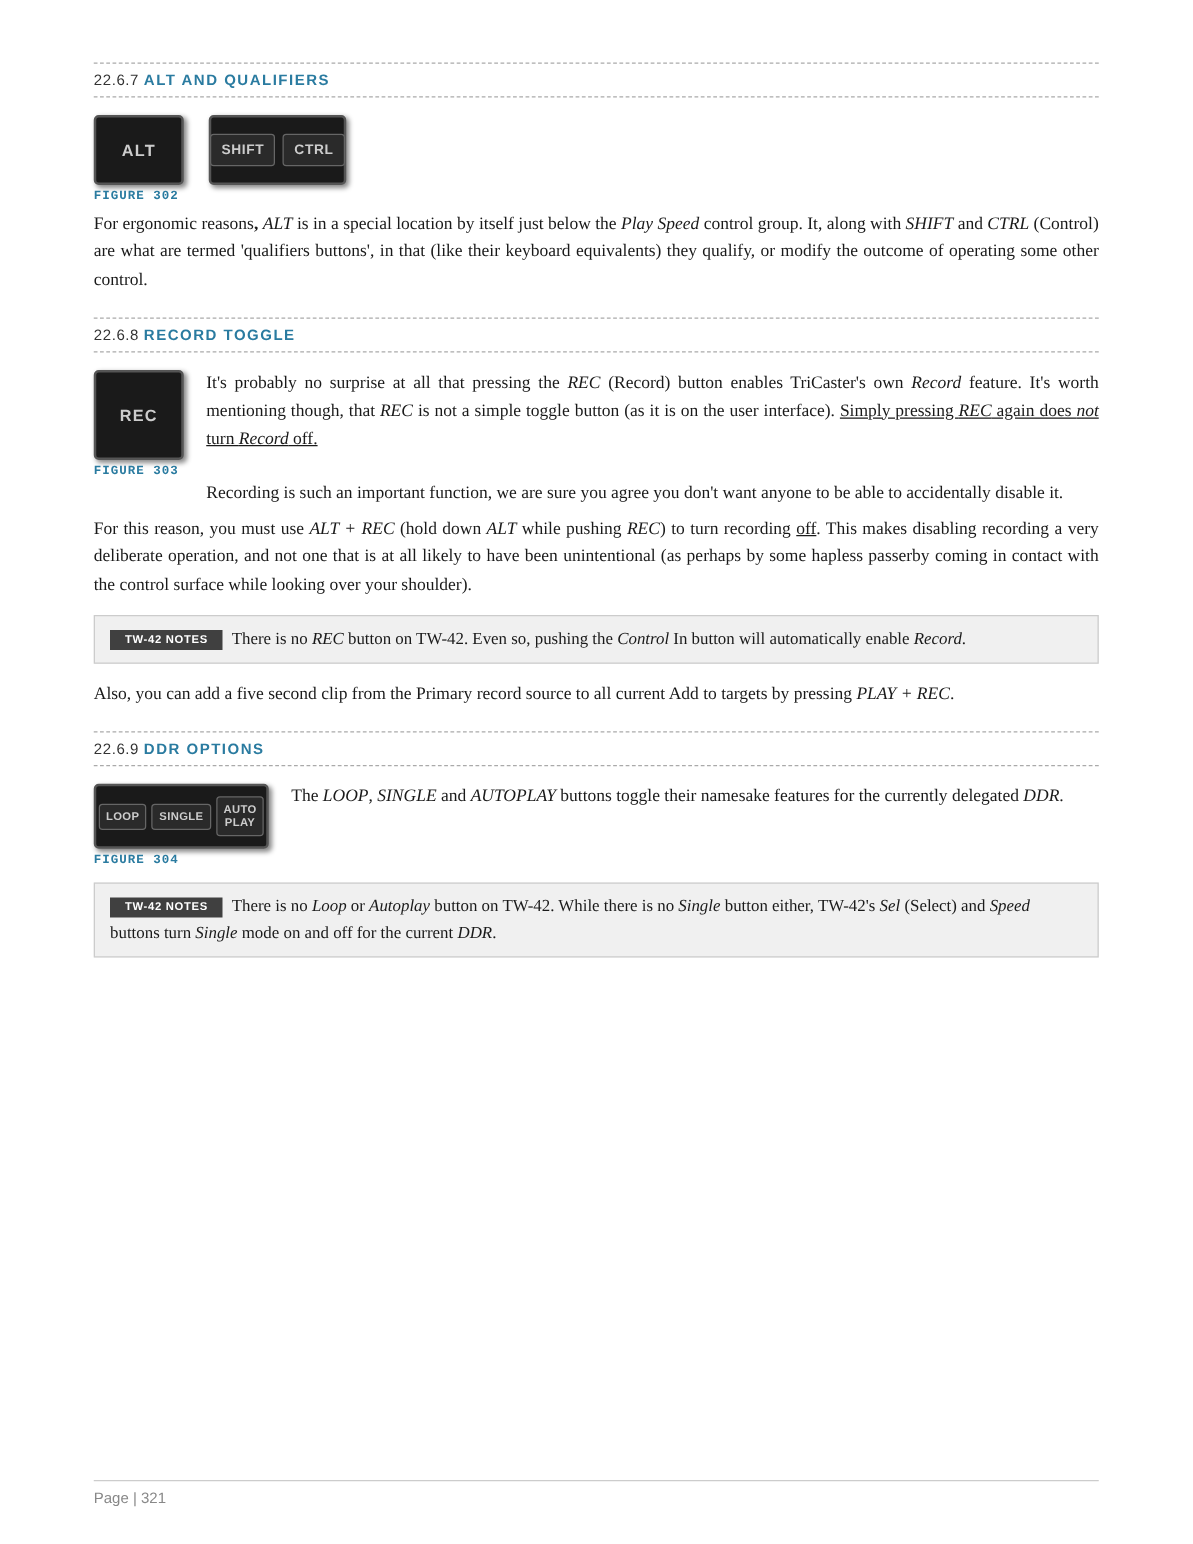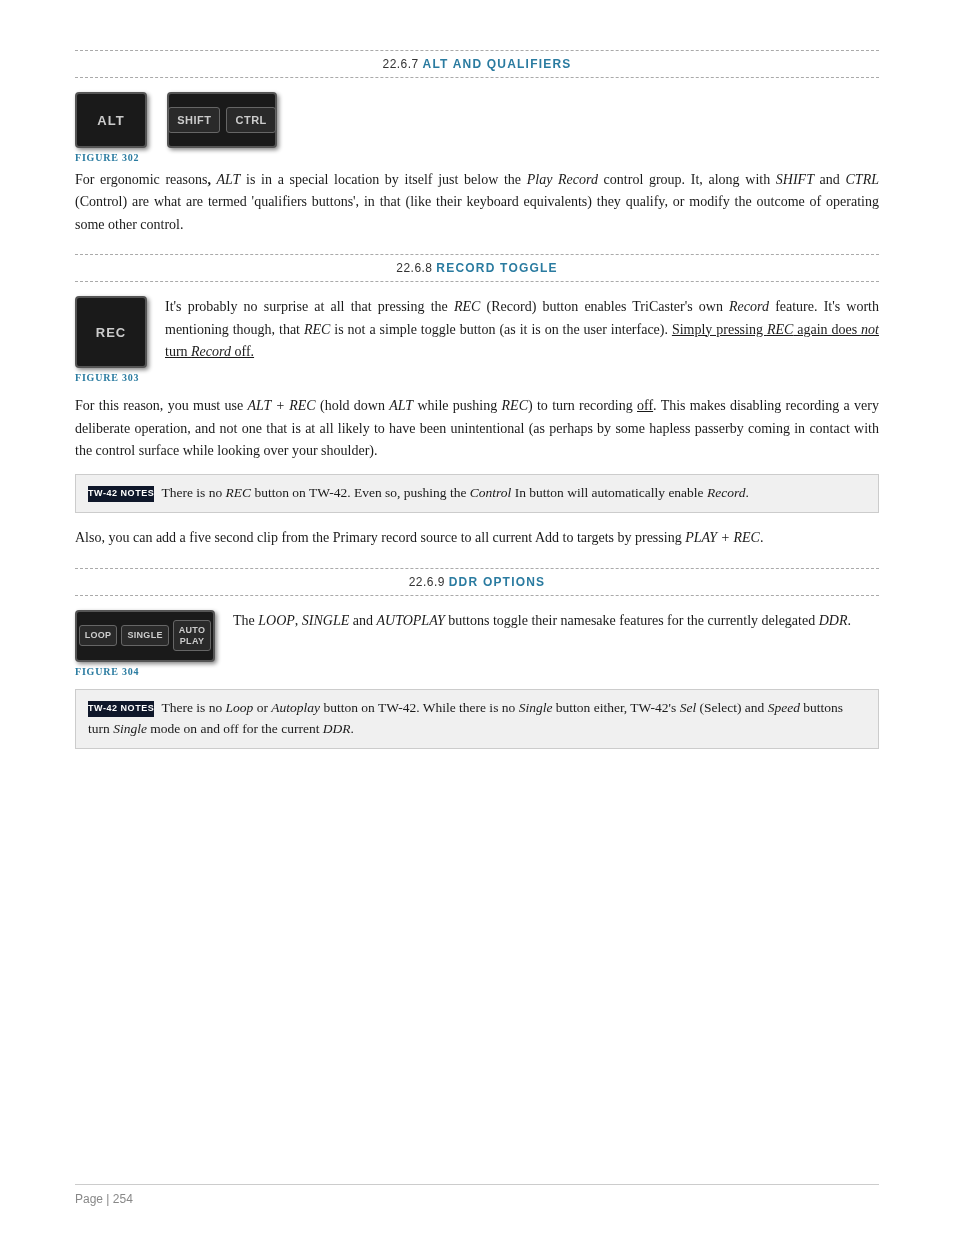--- a/index.html
+++ b/index.html
@@ -14,42 +14,41 @@
     }
     .page {
       padding: 50px 75px 60px 75px;
       min-height: 1235px;
       position: relative;
     }
     .section {
       margin-bottom: 18px;
     }
     .section-header {
-      text-align: center;
       padding: 6px 0;
       border-top: 1px dashed #aaa;
       border-bottom: 1px dashed #aaa;
       margin-bottom: 14px;
       font-family: Arial, Helvetica, sans-serif;
       font-size: 12px;
       letter-spacing: 0.04em;
       color: #333;
     }
     .section-header .section-num {
       color: #333;
       font-weight: normal;
     }
     .section-header .section-title {
       color: #2a7ba0;
       font-weight: bold;
       letter-spacing: 0.1em;
       text-transform: uppercase;
     }
     .figure-caption {
-      font-family: Liberation Serif, serif;
+      font-family: Liberation Mono, monospace;
       font-size: 10px;
       color: #2a7ba0;
       font-weight: bold;
       letter-spacing: 0.08em;
       text-transform: uppercase;
       margin-top: 4px;
       margin-bottom: 6px;
     }
     .body-text {
       font-size: 14px;
@@ -164,27 +163,27 @@
       background: #f0f0f0;
       border: 1px solid #ccc;
       padding: 8px 12px;
       margin-bottom: 14px;
       font-size: 13.5px;
       line-height: 1.55;
       text-align: left;
     }
     .tw42-badge {
       display: inline-block;
-      background: #0f172a;
+      background: #404040;
       color: white;
       font-family: Arial, Helvetica, sans-serif;
       font-size: 9px;
       font-weight: bold;
       letter-spacing: 0.06em;
-      padding: 1px 0;
+      padding: 1px 12px;
       margin-right: 4px;
       vertical-align: middle;
       text-transform: uppercase;
     }
     .figure-side-layout {
       display: flex;
       align-items: flex-start;
       margin-bottom: 6px;
     }
     .figure-side-img {
@@ -229,40 +228,43 @@
         <span class="alt-button-label">ALT</span>
       </div>
       <div class="shift-ctrl-img">
         <span class="sc-btn">SHIFT</span>
         <span class="sc-btn">CTRL</span>
       </div>
     </div>
     <div class="figure-caption">FIGURE 302</div>
 
     <p class="body-text">
-      For ergonomic reasons<strong>,</strong> <em>ALT</em> is in a special location by itself just below the <em>Play Record</em> control group.  It, along with <em>SHIFT</em> and <em>CTRL</em> (Control) are what are termed 'qualifiers buttons', in that (like their keyboard equivalents) they qualify, or modify the outcome of operating some other control.
+      For ergonomic reasons<strong>,</strong> <em>ALT</em> is in a special location by itself just below the <em>Play Speed</em> control group.  It, along with <em>SHIFT</em> and <em>CTRL</em> (Control) are what are termed 'qualifiers buttons', in that (like their keyboard equivalents) they qualify, or modify the outcome of operating some other control.
     </p>
 
   </div>
 
   <div class="section">
     <div class="section-header">
       <span class="section-num">22.6.8 </span><span class="section-title">RECORD TOGGLE</span>
     </div>
 
     <div class="figure-side-layout">
       <div class="figure-side-img">
         <div class="rec-button-img">
           <span class="rec-label">REC</span>
         </div>
         <div class="figure-caption">FIGURE 303</div>
       </div>
       <div class="figure-side-text">
         <p style="margin-bottom:21px;">
           It's probably no surprise at all that pressing the <em>REC</em> (Record) button enables TriCaster's own <em>Record</em> feature. It's worth mentioning though, that <em>REC</em> is not a simple toggle button (as it is on the user interface).  <span class="underline">Simply pressing <em>REC</em> again does <em>not</em> turn <em>Record</em> off.</span>
+        </p>
+        <p>
+          Recording is such an important function, we are sure you agree you don't want anyone to be able to accidentally disable it.
         </p>
       </div>
     </div>
 
     <p class="body-text">
       For this reason, you must use <em>ALT + REC</em> (hold down <em>ALT</em> while pushing <em>REC</em>) to turn recording <span class="underline">off</span>.  This makes disabling recording a very deliberate operation, and not one that is at all likely to have been unintentional (as perhaps by some hapless passerby coming in contact with the control surface while looking over your shoulder).
     </p>
 
     <div class="tw42-note">
       <span class="tw42-badge">TW-42 Notes</span> There is no <em>REC</em> button on TW-42.  Even so, pushing the <em>Control</em> In button will automatically enable <em>Record</em>.
@@ -294,16 +296,16 @@
         </p>
       </div>
     </div>
 
     <div class="tw42-note">
       <span class="tw42-badge">TW-42 Notes</span> There is no <em>Loop</em> or <em>Autoplay</em> button on TW-42.  While there is no <em>Single</em> button either, TW-42's <em>Sel</em> (Select) and <em>Speed</em> buttons turn <em>Single</em> mode on and off for the current <em>DDR</em>.
     </div>
   </div>
 
   <div class="page-footer">
-    <span class="page-number">Page | 254</span>
+    <span class="page-number">Page | 321</span>
   </div>
 
 </div>
 
 </body></html>

